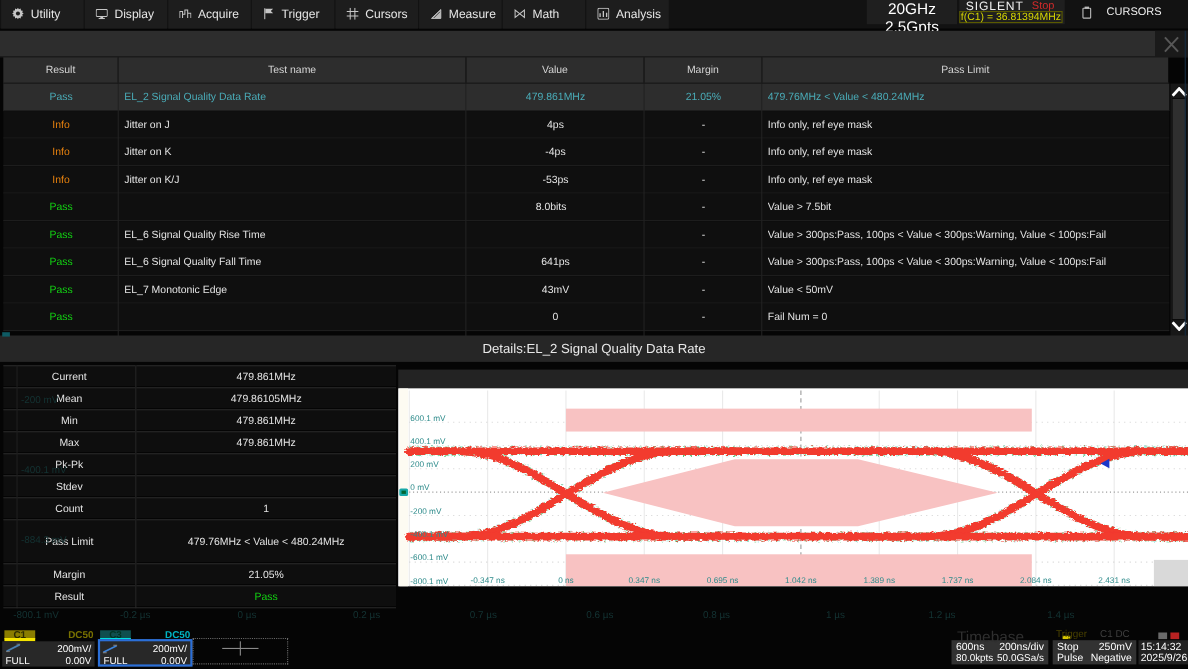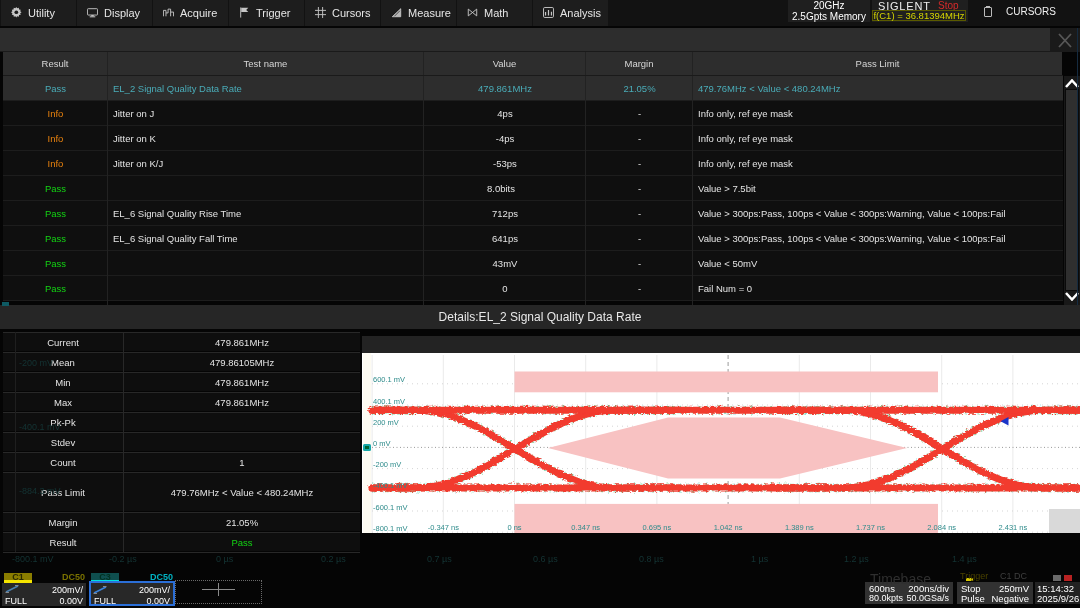--- a/index.html
+++ b/index.html
@@ -95,21 +95,21 @@
         </svg></span>
       <span class="tx">Math</span>
     </div>
     <div class="mitem" style="left:533px;width:75px">
       <span class="ic"><svg width="11" height="11" viewBox="0 0 13 13">
           <rect x="0.6" y="0.6" width="11.8" height="11.8" rx="1.5" fill="none" stroke="#c6c6c6" stroke-width="1.1"></rect>
           <path d="M3 10 L3 6 M6.5 10 L6.5 3.5 M10 10 L10 5.5" stroke="#c6c6c6" stroke-width="1.4"></path>
         </svg></span>
       <span class="tx">Analysis</span>
     </div>
-    <div class="abs" style="left:788px;top:0;width:82px;height:22px;background:#1f1f1f;color:#fff;font-size:10px;text-align:center">
+    <div class="abs" style="left:788px;top:0;width:82px;height:22px;background:#1f1f1f;color:#fff;font-size:14px;text-align:center">
       <div style="margin-top:0">20GHz</div>
       <div>2.5Gpts Memory</div>
     </div>
     <div class="abs" style="left:872px;top:0;width:96px;height:22px;background:#1f1f1f">
       <span class="abs" style="left:6px;top:0;color:#f0f0f0;font-weight:normal;font-size:11px;letter-spacing:0.8px">SIGLENT</span>
       <span class="abs" style="left:66px;top:0;color:#d42a2a;font-size:10px">Stop</span>
       <span class="abs" style="left:0px;top:10px;width:94px;height:11px;border:1px solid #5a5a00;color:#d6d600;font-size:9.5px;text-align:center;line-height:10px">f(C1) = 36.81394MHz</span>
     </div>
     <div class="abs" style="left:984px;top:7px;width:8px;height:10px;border:1px solid #bbb;border-radius:1px"></div>
     <div class="abs" style="left:986px;top:6px;width:4px;height:2px;background:#bbb"></div>
@@ -148,31 +148,31 @@
     <div class="cell" style="left:586px;top:151px;width:107px;text-align:center;color:#e4e4e4">-</div>
     <div class="cell" style="left:698px;top:151px;width:365px;color:#e4e4e4">Info only, ref eye mask</div>
     <div class="rowbg" style="top:176px"></div>
     <div class="cell" style="left:3px;top:176px;width:105px;text-align:center;color:#13d413">Pass</div>
     <div class="cell" style="left:420px;top:176px;width:162px;text-align:center;color:#e4e4e4">8.0bits</div>
     <div class="cell" style="left:586px;top:176px;width:107px;text-align:center;color:#e4e4e4">-</div>
     <div class="cell" style="left:698px;top:176px;width:365px;color:#e4e4e4">Value &gt; 7.5bit</div>
     <div class="rowbg" style="top:201px"></div>
     <div class="cell" style="left:3px;top:201px;width:105px;text-align:center;color:#13d413">Pass</div>
     <div class="cell" style="left:113px;top:201px;width:311px;color:#e4e4e4">EL_6 Signal Quality Rise Time</div>
-    <div class="cell" style="left:424px;top:201px;width:162px;text-align:center;color:#e4e4e4">712ps</div>
     <div class="cell" style="left:586px;top:201px;width:107px;text-align:center;color:#e4e4e4">-</div>
     <div class="cell" style="left:698px;top:201px;width:365px;color:#e4e4e4">Value &gt; 300ps:Pass, 100ps &lt; Value &lt; 300ps:Warning, Value &lt; 100ps:Fail</div>
     <div class="rowbg" style="top:226px"></div>
     <div class="cell" style="left:3px;top:226px;width:105px;text-align:center;color:#13d413">Pass</div>
     <div class="cell" style="left:113px;top:226px;width:311px;color:#e4e4e4">EL_6 Signal Quality Fall Time</div>
     <div class="cell" style="left:424px;top:226px;width:162px;text-align:center;color:#e4e4e4">641ps</div>
     <div class="cell" style="left:586px;top:226px;width:107px;text-align:center;color:#e4e4e4">-</div>
     <div class="cell" style="left:698px;top:226px;width:365px;color:#e4e4e4">Value &gt; 300ps:Pass, 100ps &lt; Value &lt; 300ps:Warning, Value &lt; 100ps:Fail</div>
     <div class="rowbg" style="top:251px"></div>
     <div class="cell" style="left:3px;top:251px;width:105px;text-align:center;color:#13d413">Pass</div>
+    <div class="cell" style="left:113px;top:251px;width:311px;color:#e4e4e4">EL_7 Monotonic Edge</div>
     <div class="cell" style="left:424px;top:251px;width:162px;text-align:center;color:#e4e4e4">43mV</div>
     <div class="cell" style="left:586px;top:251px;width:107px;text-align:center;color:#e4e4e4">-</div>
     <div class="cell" style="left:698px;top:251px;width:365px;color:#e4e4e4">Value &lt; 50mV</div>
     <div class="rowbg" style="top:276px"></div>
     <div class="cell" style="left:3px;top:276px;width:105px;text-align:center;color:#13d413">Pass</div>
     <div class="cell" style="left:424px;top:276px;width:162px;text-align:center;color:#e4e4e4">0</div>
     <div class="cell" style="left:586px;top:276px;width:107px;text-align:center;color:#e4e4e4">-</div>
     <div class="cell" style="left:698px;top:276px;width:365px;color:#e4e4e4">Fail Num = 0</div>
     <div class="vline" style="left:107px"></div>
     <div class="vline" style="left:423px"></div>

